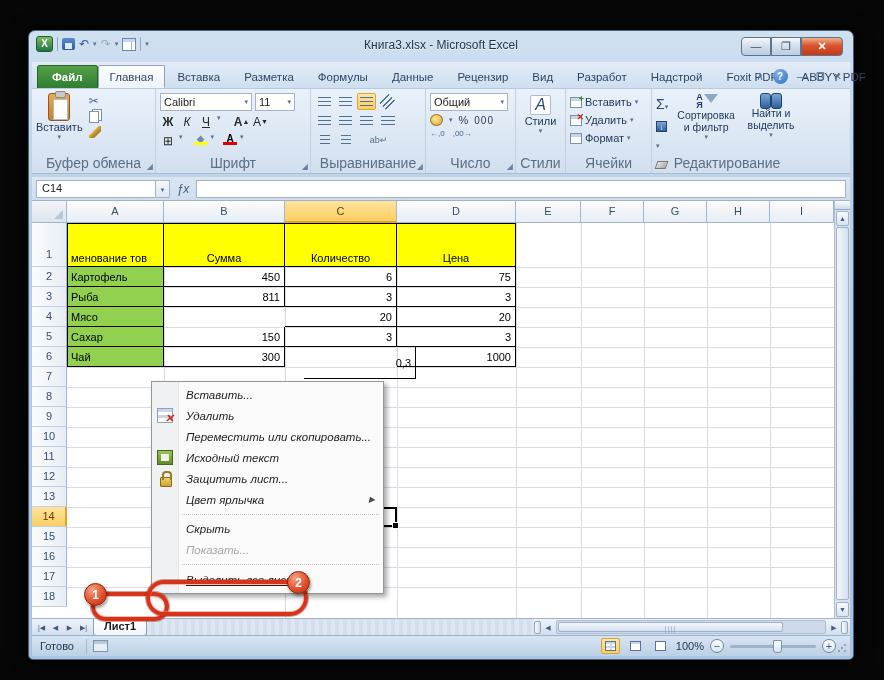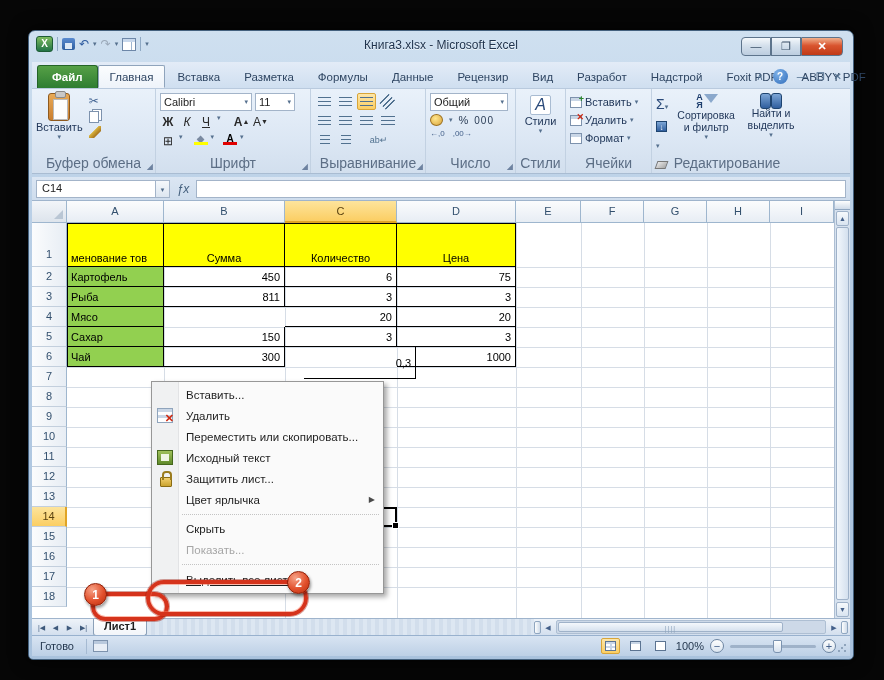--- a/index.html
+++ b/index.html
@@ -129,21 +129,21 @@
   .vb-ic.grid { background-image:linear-gradient(#c9d6e6 2px,transparent 2px,transparent 4px,#c9d6e6 4px,#c9d6e6 6px,transparent 6px),linear-gradient(90deg,transparent 4px,#c9d6e6 4px,#c9d6e6 6px,transparent 6px); }
   .vb-ic.page { background-image:linear-gradient(#c9d6e6 2px,transparent 2px); }
   .zoom-circle { width:14px; height:14px; border-radius:50%; border:1px solid #6e86a2; background:linear-gradient(#fdfefe,#dbe5f0); color:#44608a; font-size:11px; text-align:center; line-height:12px; }
   .zoom-track { width:86px; height:3px; background:#9fb2c9; border-radius:2px; position:relative; }
   .zoom-thumb { position:absolute; left:50%; top:-5px; width:9px; height:13px; background:linear-gradient(#fdfefe,#d6e1ee); border:1px solid #7b93b0; border-radius:1px 1px 3px 3px; }
   .grip { position:absolute; right:2px; bottom:2px; width:12px; height:12px; background:radial-gradient(circle 1.5px at 3px 9px,#8fa4bc 99%,transparent),radial-gradient(circle 1.5px at 9px 9px,#8fa4bc 99%,transparent),radial-gradient(circle 1.5px at 9px 3px,#8fa4bc 99%,transparent),radial-gradient(circle 1.5px at 6px 6px,#8fa4bc 99%,transparent); }
 
   
   .ctxmenu { position:absolute; left:122px; top:350px; width:233px; background:#fafafa; border:1px solid #979797; box-shadow:3px 3px 5px rgba(0,0,0,.35); padding:2px 0; z-index:20; }
   .ctxmenu::before { content:""; position:absolute; left:0; top:0; bottom:0; width:26px; background:#f0f1f2; border-right:1px solid #e2e3e5; }
-  .mitem { position:relative; height:21px; display:flex; align-items:center; font-size:11.5px; color:#1e1e1e; padding-left:34px; white-space:nowrap; }
+  .mitem { position:relative; height:21px; display:flex; align-items:center; font-size:11.5px; color:#1e1e1e; padding-left:34px; white-space:nowrap;font-style:italic; }
   .mitem.disabled { color:#a6a6a6; }
   .mitem .subarrow { position:absolute; right:8px; font-size:8px; color:#4a4a4a; }
   .msep { height:8px; position:relative; }
   .msep::after { content:""; position:absolute; left:30px; right:4px; top:50%; border-top:1px dotted #c3c3c3; }
   .micon { position:absolute; left:5px; width:16px; height:15px; }
   .del-ic { background:#fff; border:1px solid #8fa4bc; background-image:linear-gradient(#c9d6e6 3px,transparent 3px,transparent 6px,#c9d6e6 6px,#c9d6e6 9px,transparent 9px); }
   .del-ic::after { content:"✕"; position:absolute; right:-2px; bottom:-3px; color:#d02a12; font-weight:bold; font-size:11px; }
   .code-ic { background:linear-gradient(#9fc05a,#5f8a2a); border:1px solid #45671c; }
   .code-ic::after { content:""; position:absolute; left:3px; top:3px; right:3px; bottom:3px; background:#eef4e2; }
   .lock-ic { }

